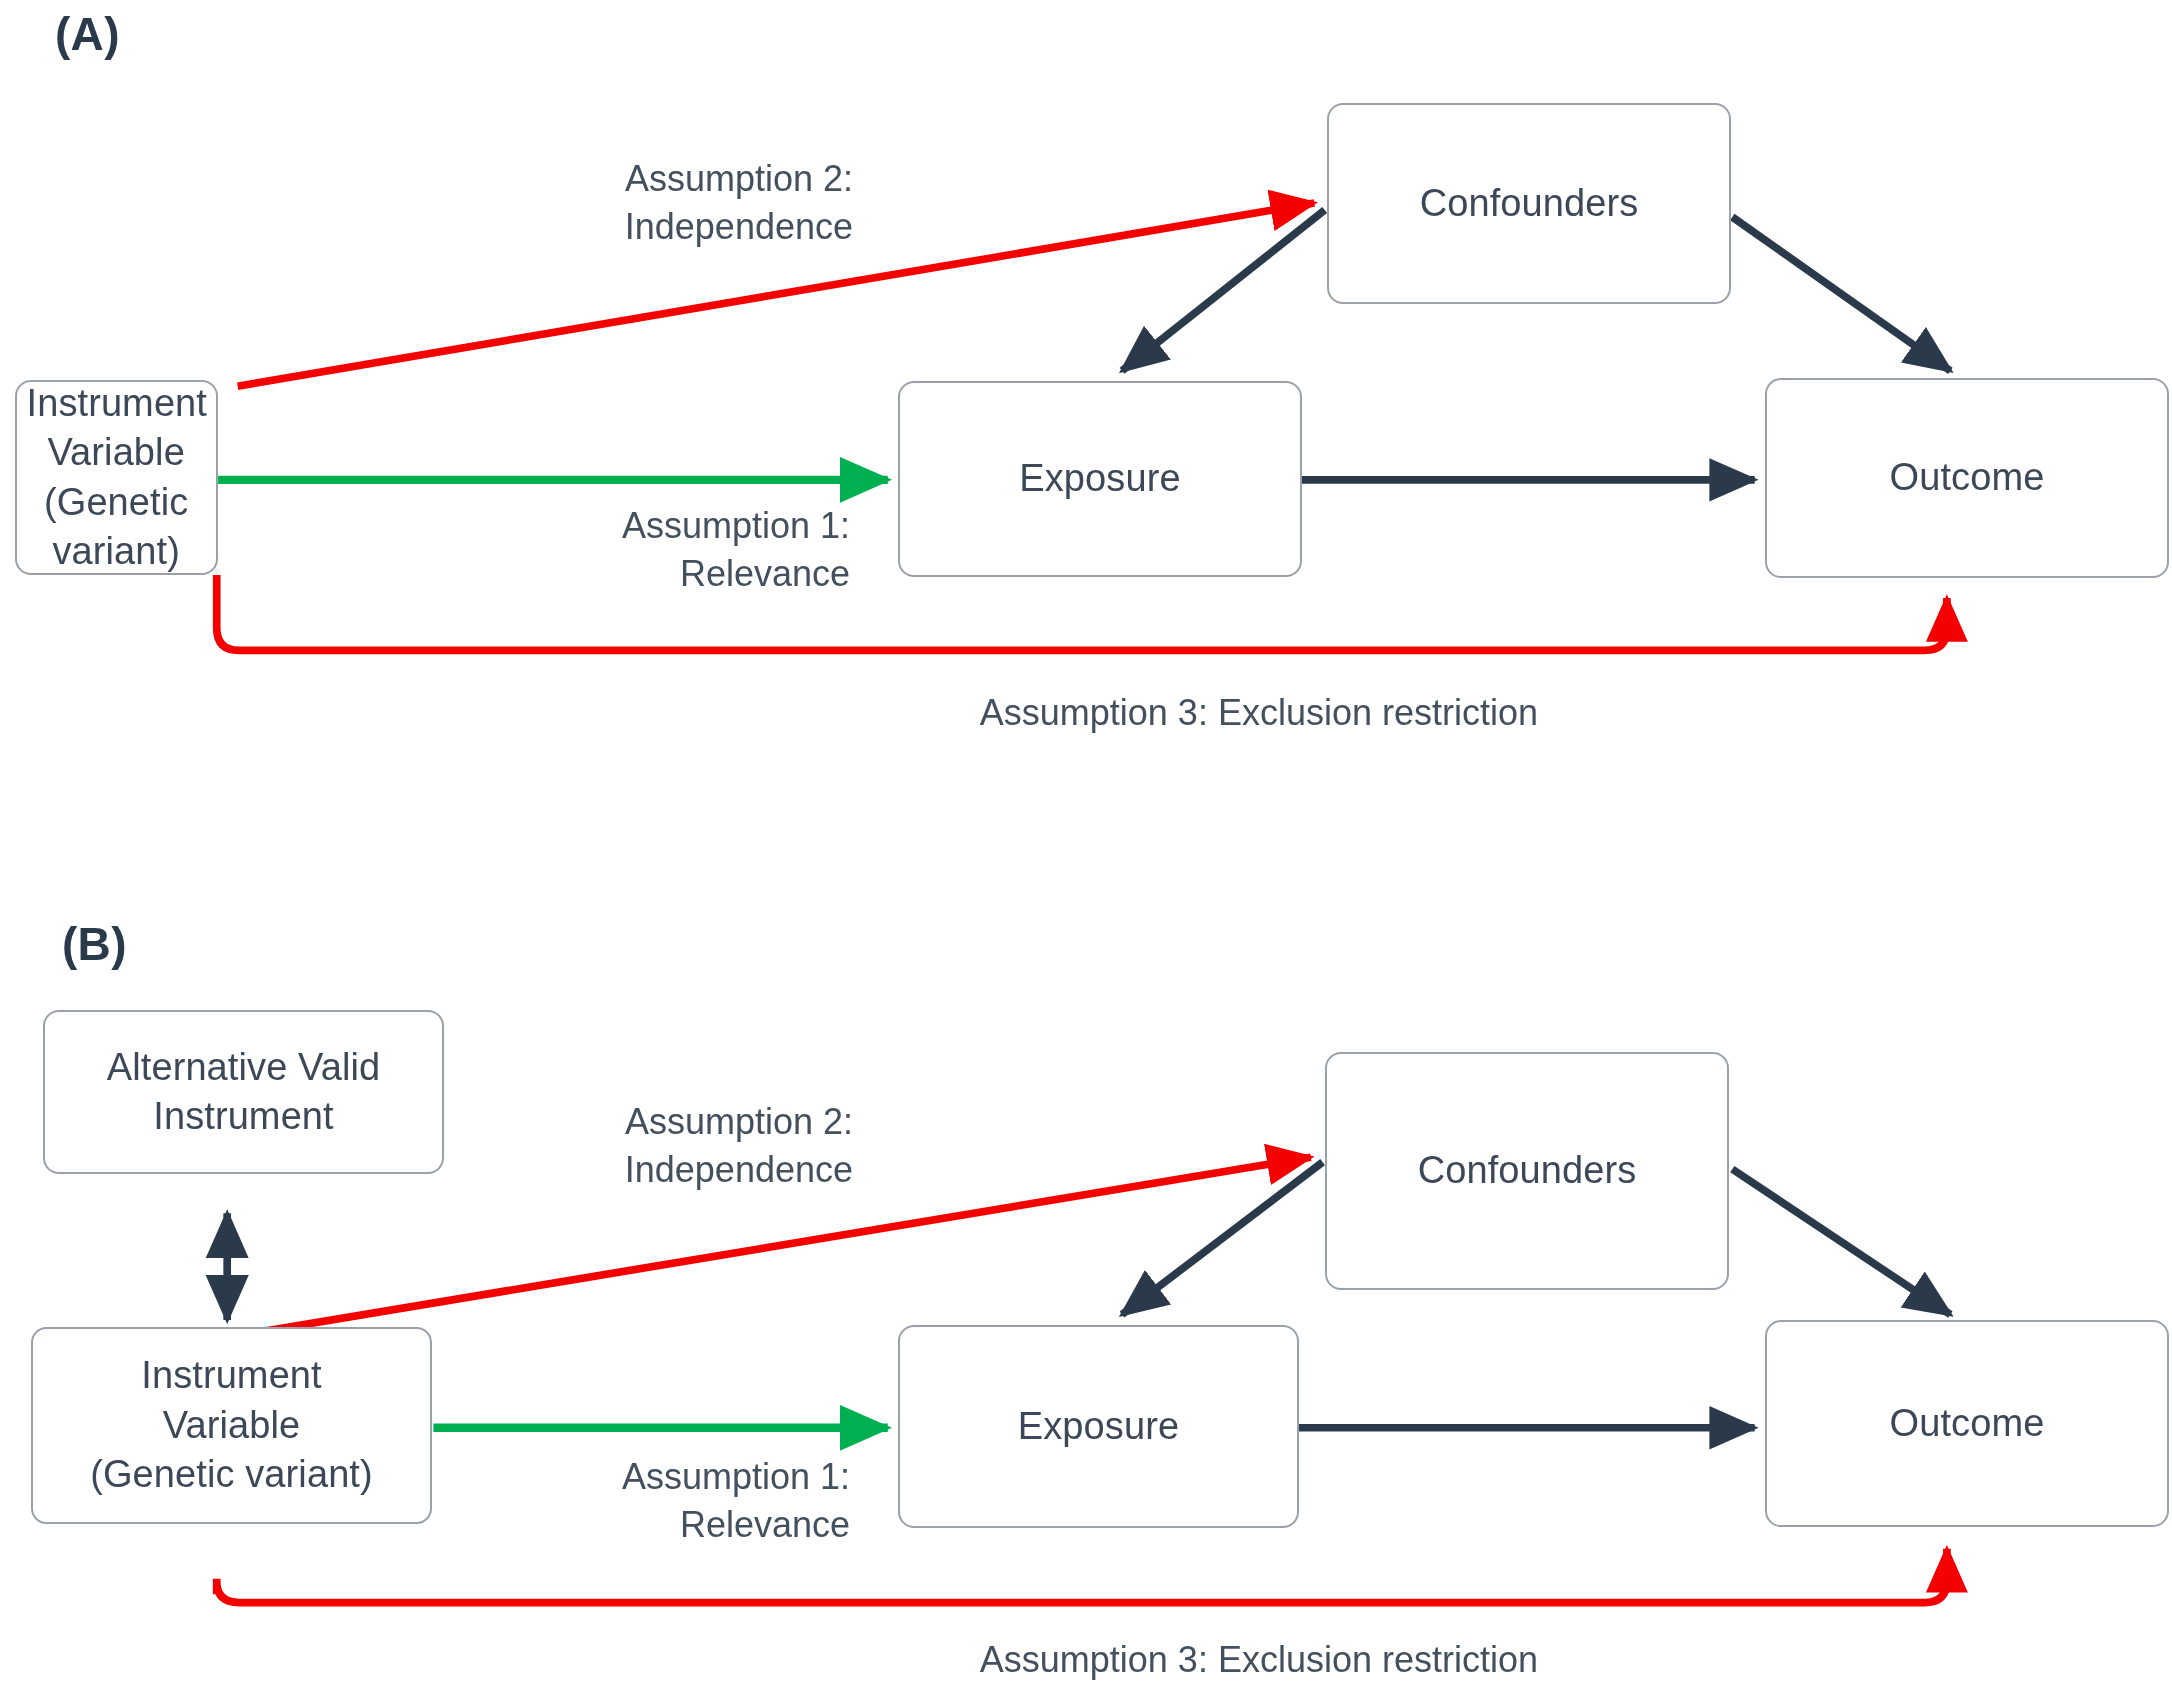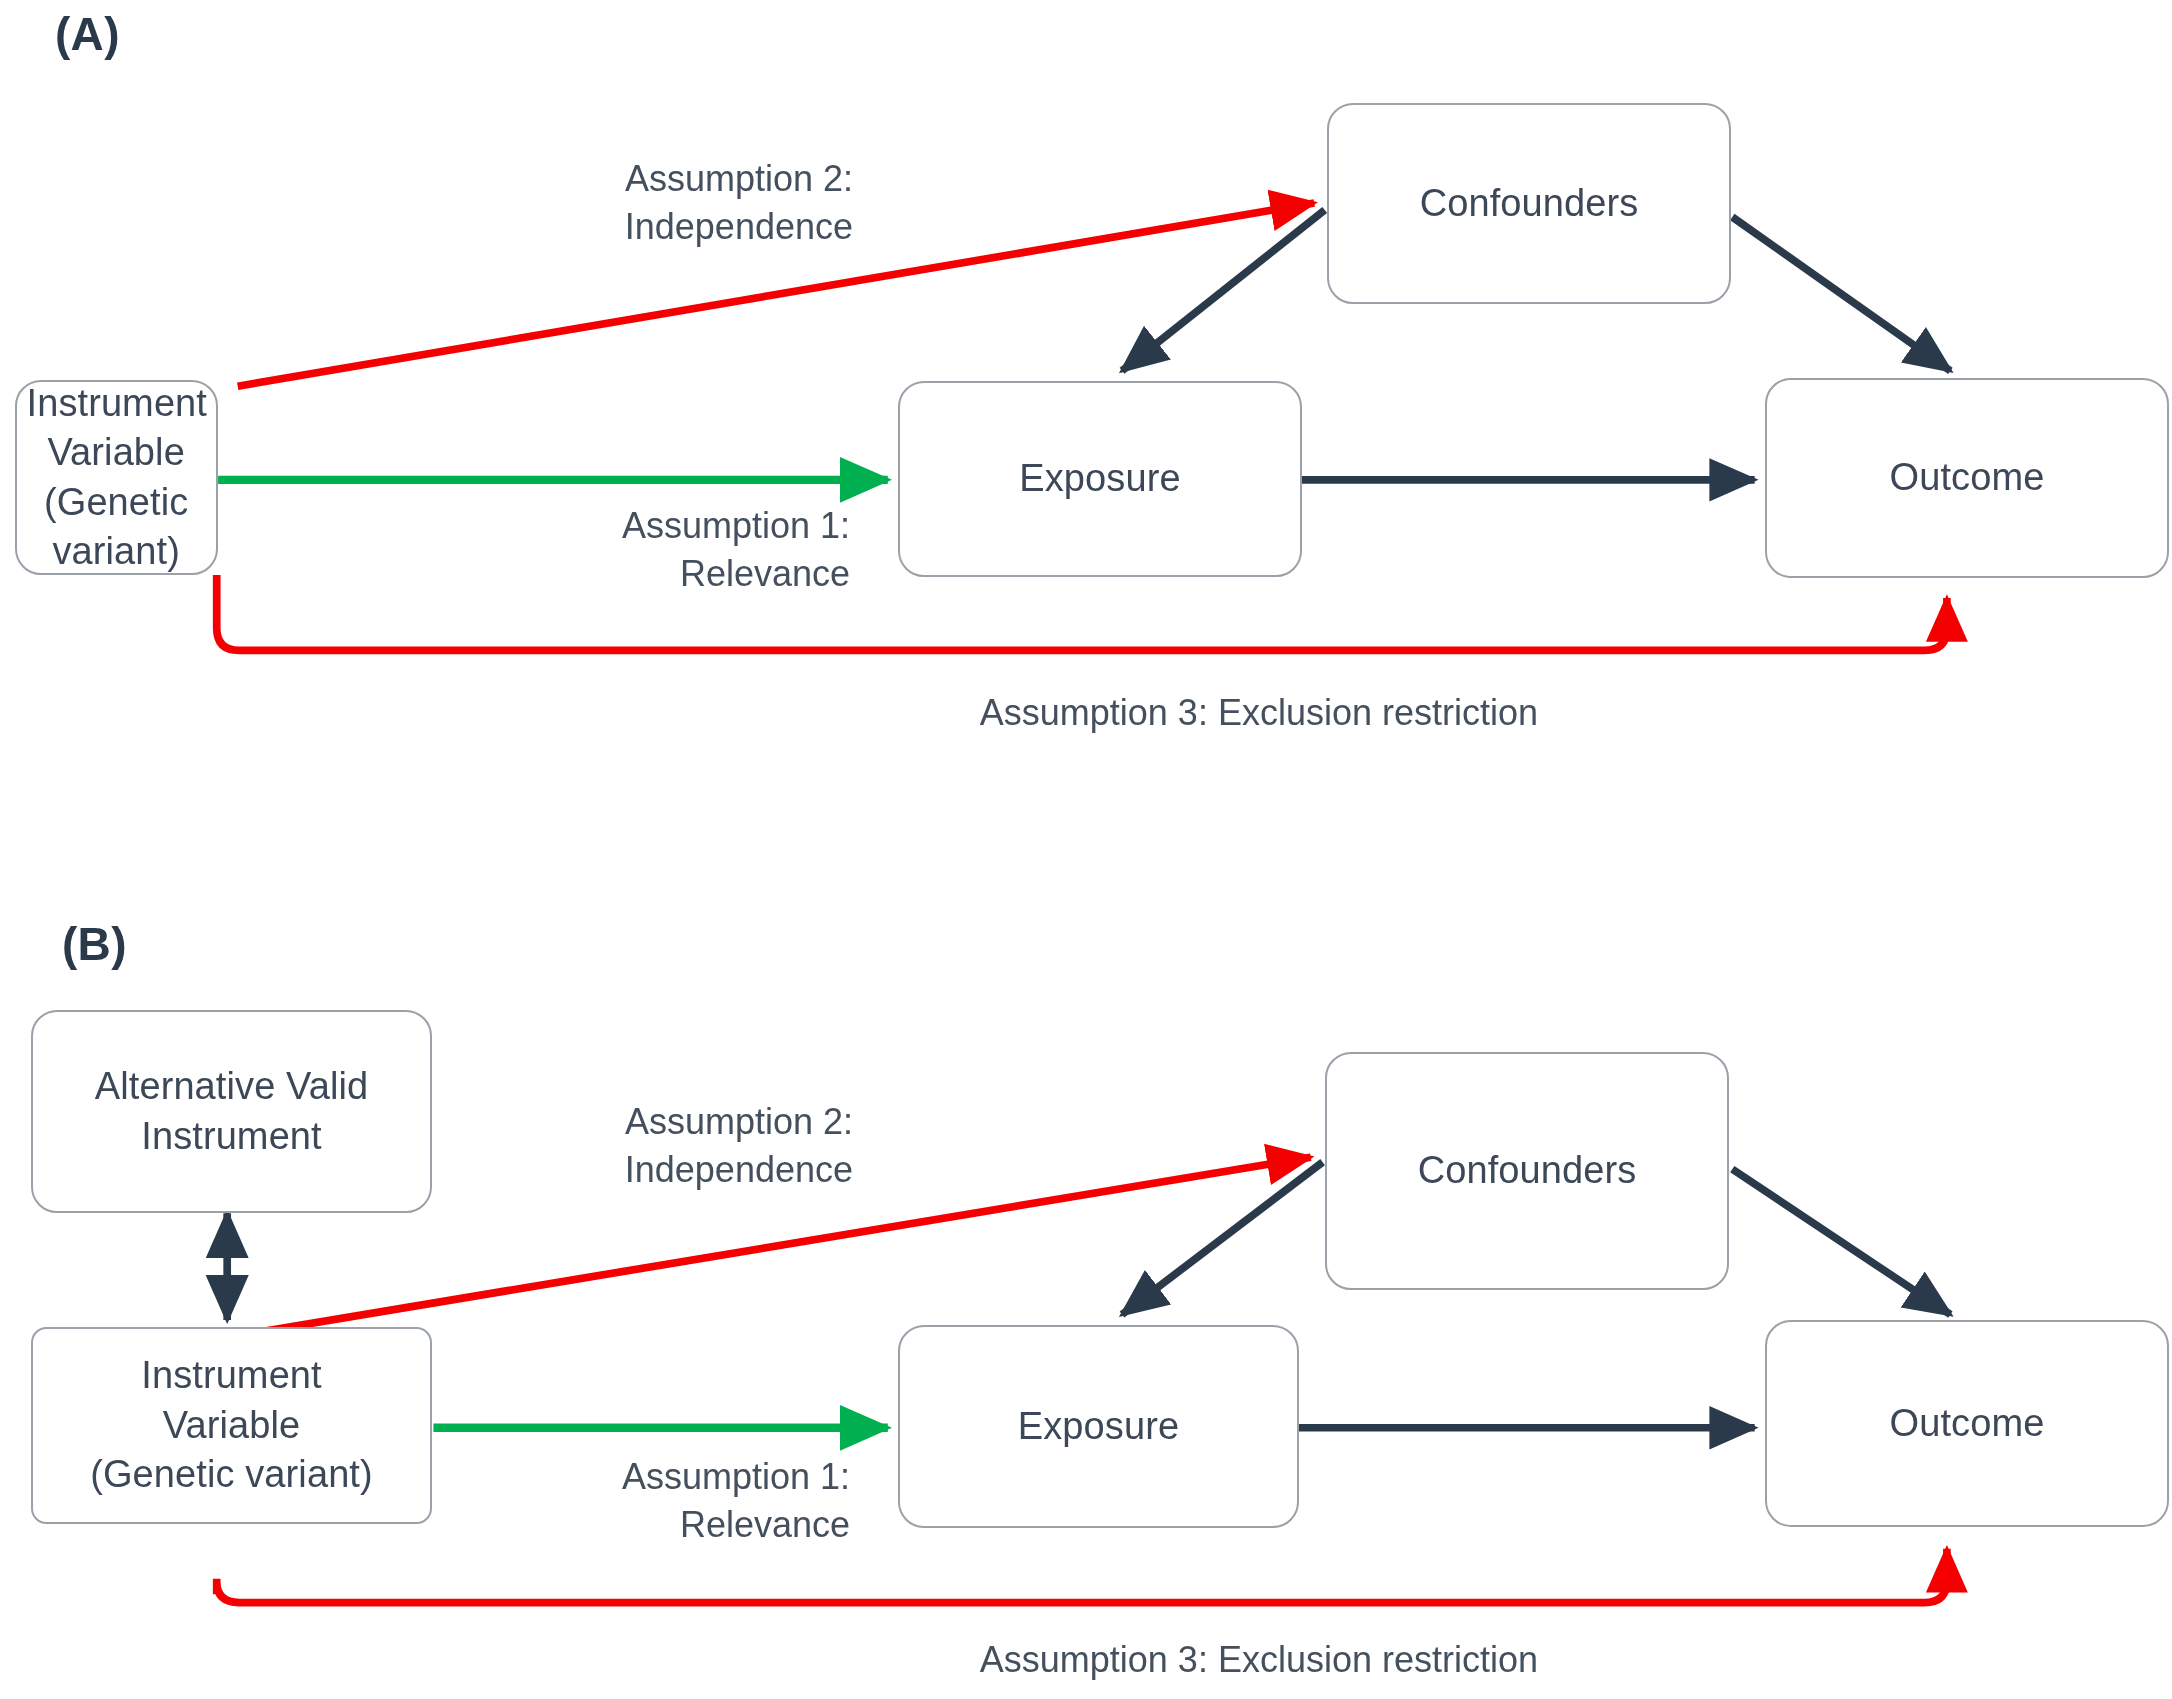--- a/index.html
+++ b/index.html
@@ -24,21 +24,21 @@
     left: 0;
     width: 2172px;
     height: 1700px;
     pointer-events: none;
   }
   .node-box {
     position: absolute;
     box-sizing: border-box;
     background: #ffffff;
     border: 2.8px solid #9ba1a8;
-    border-radius: 26px;
+    border-radius: 16px;
     display: flex;
     align-items: center;
     justify-content: center;
     text-align: center;
     color: #3c4858;
     font-size: 38px;
     line-height: 1.30;
     font-weight: 400;
     letter-spacing: 0.1px;
     z-index: 3;
@@ -143,21 +143,21 @@
   <div class="edge-label" style="left:489px; top:155px; width:364px;">Assumption 2:
 Independence</div>
 
   <div class="edge-label" style="left:486px; top:502px; width:364px;">Assumption 1:
 Relevance</div>
 
   <div class="edge-label single" style="left:699px; top:689px; width:839px;">Assumption 3: Exclusion restriction</div>
 
   <div class="panel-letter" style="left:62px; top:917px;">(B)</div>
 
-  <div class="node-box" style="left:31px; top:1010px; width:401px; height:203px;">
+  <div class="node-box" style="left:43px; top:1010px; width:401px; height:164px;">
     <span class="node-label">Alternative Valid
 Instrument</span>
   </div>
 
   <div class="node-box" style="left:31px; top:1327px; width:401px; height:197px; border-radius:15.4px;">
     <span class="node-label">Instrument
 Variable
 (Genetic variant)</span>
   </div>
 

